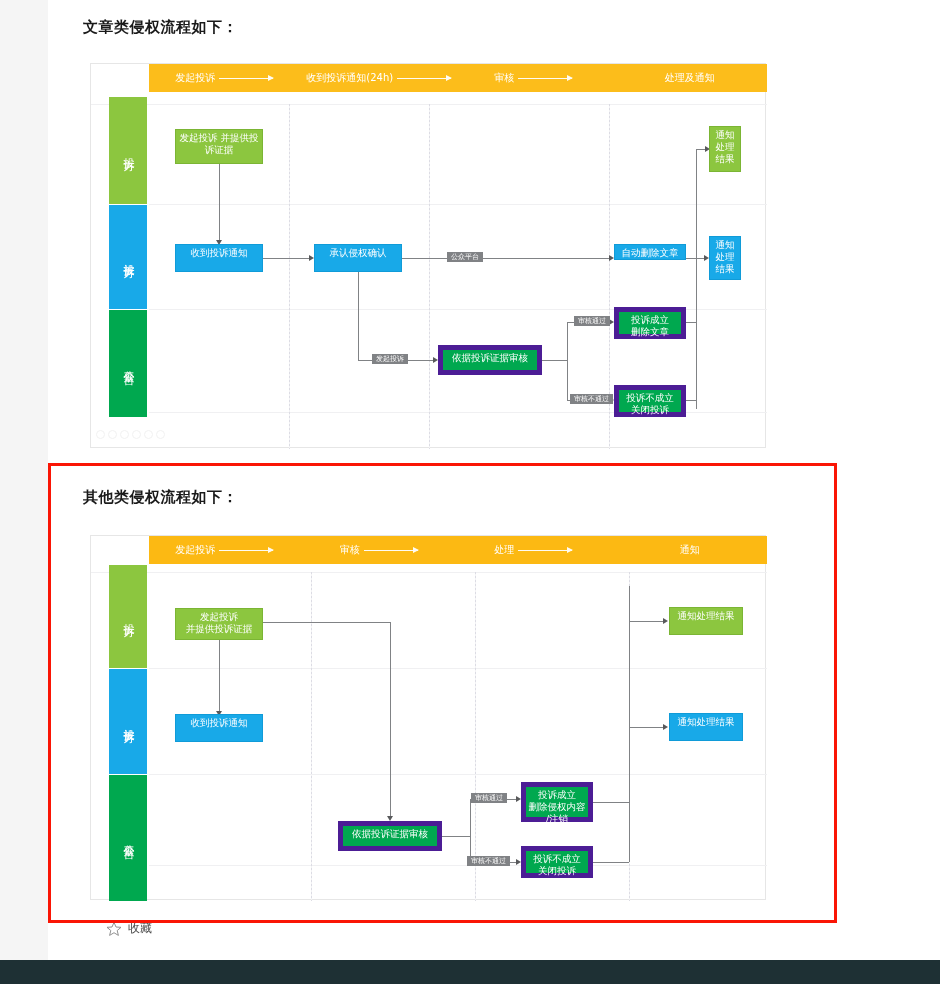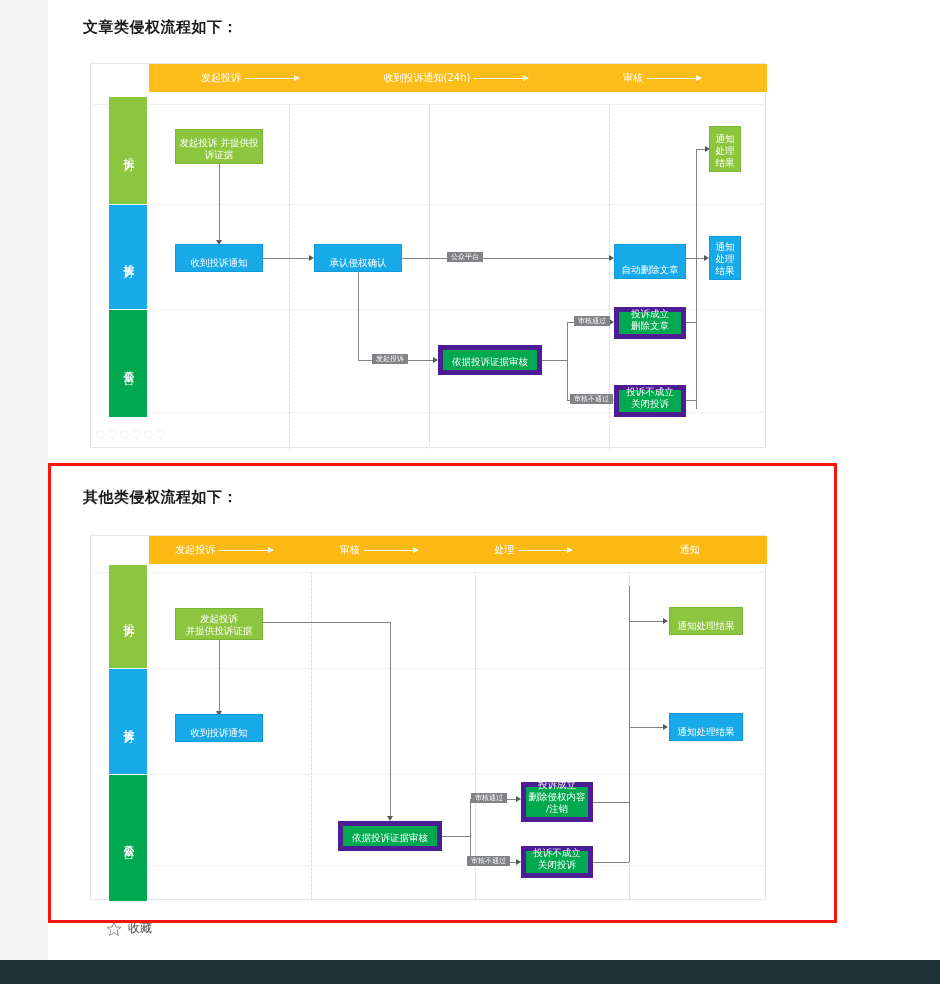--- a/index.html
+++ b/index.html
@@ -62,21 +62,21 @@
   .lane-green { background:#8cc63f; }
   .lane-blue  { background:#18a9e8; }
   .lane-dgreen{ background:#00a84f; }
 
   .gridline-h { position:absolute; height:1px; background:#f0f0f2; }
   .gridline-v { position:absolute; width:1px; background:#f2f2f4;
                 background-image:linear-gradient(#dcdce4 50%, transparent 0);
                 background-size:1px 4px; }
 
   .node {
-    position:absolute; color:#ffffff; display:flex; align-items:flex-end;
+    position:absolute; color:#ffffff; display:flex; align-items:flex-start;
     justify-content:center; text-align:center; font-size:9.5px;
     line-height:1.25; padding:2px;
   }
   .n-green  { background:#8cc63f; border:1px solid #7bb534; }
   .n-blue   { background:#18a9e8; border:1px solid #109bd8; }
   .n-dgreen { background:#00a84f; border:5px solid #4c1d95; }
 
   .edge { position:absolute; background:#808285; }
   .edge-h { height:1px; }
   .edge-v { width:1px; }
@@ -128,20 +128,23 @@
       <span class="phase-arrow"></span>
     </div>
     <div class="phase-cell">
       <span class="phase-label">收到投诉通知(24h)</span>
       <span class="phase-arrow"></span>
     </div>
     <div class="phase-cell">
       <span class="phase-label">审核</span>
       <span class="phase-arrow"></span>
     </div>
+    <div class="phase-cell">
+      <span class="phase-label">处理及通知</span>
+    </div>
   </div>
 
   <div class="lane-label lane-green" style="left:18px; top:33px; width:38px; height:107px;">
     <span>投诉方</span>
   </div>
   <div class="lane-label lane-blue" style="left:18px; top:141px; width:38px; height:104px;">
     <span>被投诉方</span>
   </div>
   <div class="lane-label lane-dgreen" style="left:18px; top:246px; width:38px; height:107px;">
     <span>公众平台</span>
@@ -163,21 +166,21 @@
   <div class="arrowhead ah-right" style="left:218px; top:191px;"></div>
 
   <div class="node n-blue" style="left:223px; top:180px; width:88px; height:28px;">
     <span>承认侵权确认</span>
   </div>
 
   <div class="edge edge-h" style="left:311px; top:194px; width:209px;"></div>
   <div class="arrowhead ah-right" style="left:518px; top:191px;"></div>
   <div class="edge-label" style="left:356px; top:188px;">公众平台</div>
 
-  <div class="node n-blue" style="left:523px; top:180px; width:72px; height:35px;">
+  <div class="node n-blue" style="left:523px; top:180px; width:72px; height:16px;">
     <span>自动删除文章</span>
   </div>
 
   <div class="edge edge-h" style="left:595px; top:194px; width:20px;"></div>
   <div class="arrowhead ah-right" style="left:613px; top:191px;"></div>
 
   <div class="node n-blue" style="left:618px; top:172px; width:32px; height:44px;">
     <span style="white-space:pre-line;">通知
 处理
 结果</span>

